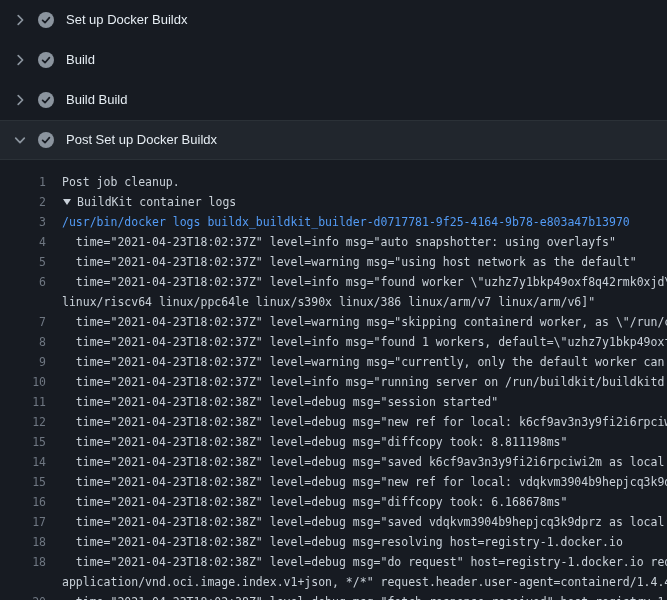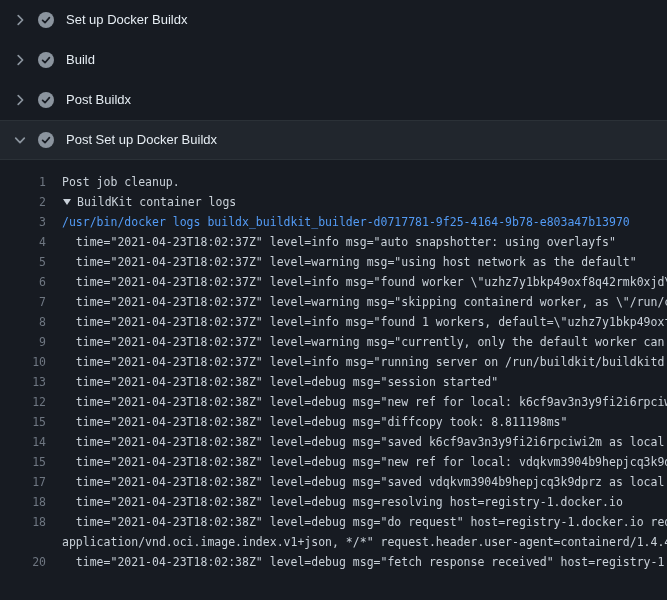--- a/index.html
+++ b/index.html
@@ -99,21 +99,21 @@
           <svg width="16" height="16" viewBox="0 0 16 16" fill="none">
             <path d="M6.2 3.7 L10.6 8 L6.2 12.3" stroke="var(--chev)" stroke-width="1.7" stroke-linecap="round" stroke-linejoin="round"></path>
           </svg>
         </span>
         <span class="check">
           <svg width="16" height="16" viewBox="0 0 16 16">
             <circle cx="8" cy="8" r="8" fill="var(--check-bg)"></circle>
             <path d="M4.6 8.4 L7 10.7 L11.4 5.6" stroke="var(--page-bg)" stroke-width="1.7" fill="none" stroke-linecap="round" stroke-linejoin="round"></path>
           </svg>
         </span>
-        <span class="slabel">Post Buildx</span>
+        <span class="slabel">Build Build</span>
       </div>
       <div class="section expanded">
         <span class="chev">
           <svg width="16" height="16" viewBox="0 0 16 16" fill="none">
             <path d="M3.7 6.2 L8 10.6 L12.3 6.2" stroke="var(--chev)" stroke-width="1.7" stroke-linecap="round" stroke-linejoin="round"></path>
           </svg>
         </span>
         <span class="check">
           <svg width="16" height="16" viewBox="0 0 16 16">
             <circle cx="8" cy="8" r="8" fill="var(--check-bg)"></circle>
@@ -123,28 +123,30 @@
         <span class="slabel">Post Set up Docker Buildx</span>
       </div>
     </div>
   <div class="log">
       <div class="log-row"><span class="num">1</span><span class="text plain">Post job cleanup.</span></div>
       <div class="log-row"><span class="num">2</span><span class="text group"><span class="caret-down"></span><span>BuildKit container logs</span></span></div>
       <div class="log-row"><span class="num">3</span><span class="text command">/usr/bin/docker logs buildx_buildkit_builder-d0717781-9f25-4164-9b78-e803a47b13970</span></div>
       <div class="log-row"><span class="num">4</span><span class="text plain">  time="2021-04-23T18:02:37Z" level=info msg="auto snapshotter: using overlayfs"</span></div>
       <div class="log-row"><span class="num">5</span><span class="text plain">  time="2021-04-23T18:02:37Z" level=warning msg="using host network as the default"</span></div>
       <div class="log-row"><span class="num">6</span><span class="text plain">  time="2021-04-23T18:02:37Z" level=info msg="found worker \"uzhz7y1bkp49oxf8q42rmk0xjd\" [platforms=[linux/amd64 linux/amd64/v2 linux/arm64</span></div>
+      <div class="log-row"><span class="num"></span><span class="text plain">linux/riscv64 linux/ppc64le linux/s390x linux/386 linux/arm/v7 linux/arm/v6]"</span></div>
       <div class="log-row"><span class="num">7</span><span class="text plain">  time="2021-04-23T18:02:37Z" level=warning msg="skipping containerd worker, as \"/run/containerd/containerd.sock\" does not exist"</span></div>
       <div class="log-row"><span class="num">8</span><span class="text plain">  time="2021-04-23T18:02:37Z" level=info msg="found 1 workers, default=\"uzhz7y1bkp49oxf8q42rmk0xjd\""</span></div>
       <div class="log-row"><span class="num">9</span><span class="text plain">  time="2021-04-23T18:02:37Z" level=warning msg="currently, only the default worker can be used."</span></div>
       <div class="log-row"><span class="num">10</span><span class="text plain">  time="2021-04-23T18:02:37Z" level=info msg="running server on /run/buildkit/buildkitd.sock"</span></div>
-      <div class="log-row"><span class="num">13</span><span class="text plain">  time="2021-04-23T18:02:38Z" level=debug msg="session started"</span></div>
+      <div class="log-row"><span class="num">11</span><span class="text plain">  time="2021-04-23T18:02:38Z" level=debug msg="session started"</span></div>
       <div class="log-row"><span class="num">12</span><span class="text plain">  time="2021-04-23T18:02:38Z" level=debug msg="new ref for local: k6cf9av3n3y9fi2i6rpciwi2m"</span></div>
       <div class="log-row"><span class="num">15</span><span class="text plain">  time="2021-04-23T18:02:38Z" level=debug msg="diffcopy took: 8.811198ms"</span></div>
       <div class="log-row"><span class="num">14</span><span class="text plain">  time="2021-04-23T18:02:38Z" level=debug msg="saved k6cf9av3n3y9fi2i6rpciwi2m as local.sharedKey"</span></div>
       <div class="log-row"><span class="num">15</span><span class="text plain">  time="2021-04-23T18:02:38Z" level=debug msg="new ref for local: vdqkvm3904b9hepjcq3k9dprz"</span></div>
+      <div class="log-row"><span class="num">16</span><span class="text plain">  time="2021-04-23T18:02:38Z" level=debug msg="diffcopy took: 6.168678ms"</span></div>
       <div class="log-row"><span class="num">17</span><span class="text plain">  time="2021-04-23T18:02:38Z" level=debug msg="saved vdqkvm3904b9hepjcq3k9dprz as local.sharedKey"</span></div>
       <div class="log-row"><span class="num">18</span><span class="text plain">  time="2021-04-23T18:02:38Z" level=debug msg=resolving host=registry-1.docker.io</span></div>
       <div class="log-row"><span class="num">18</span><span class="text plain">  time="2021-04-23T18:02:38Z" level=debug msg="do request" host=registry-1.docker.io request.header.accept="</span></div>
       <div class="log-row"><span class="num"></span><span class="text plain">application/vnd.oci.image.index.v1+json, */*" request.header.user-agent=containerd/1.4.4+unknown request.method=HEAD</span></div>
       <div class="log-row"><span class="num">20</span><span class="text plain">  time="2021-04-23T18:02:38Z" level=debug msg="fetch response received" host=registry-1.docker.io response.header</span></div>
     </div>
 </div>
 
 </body></html>

